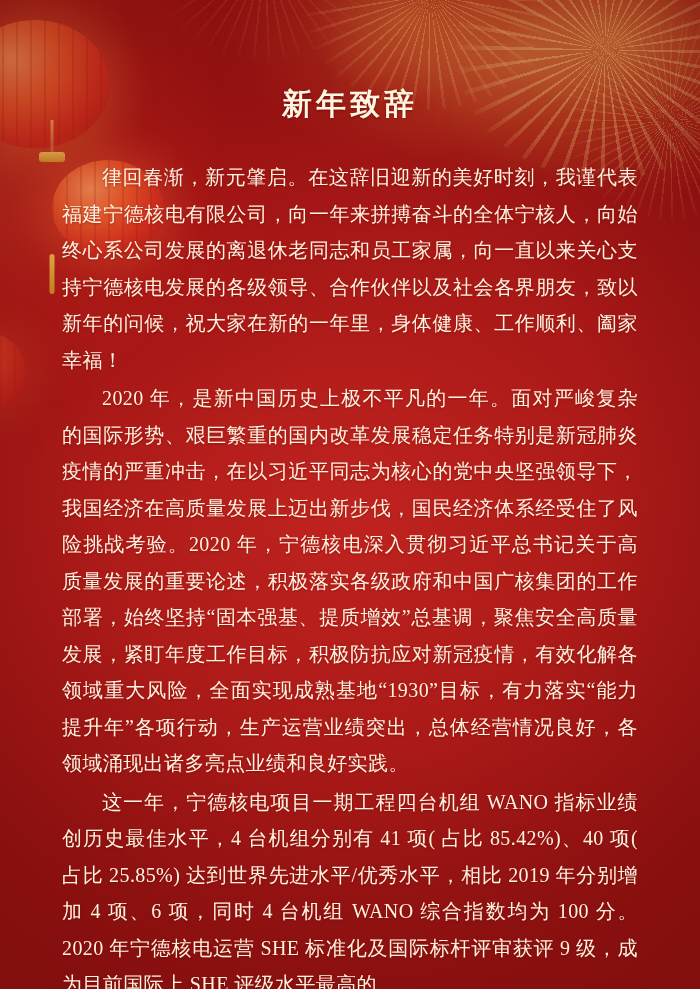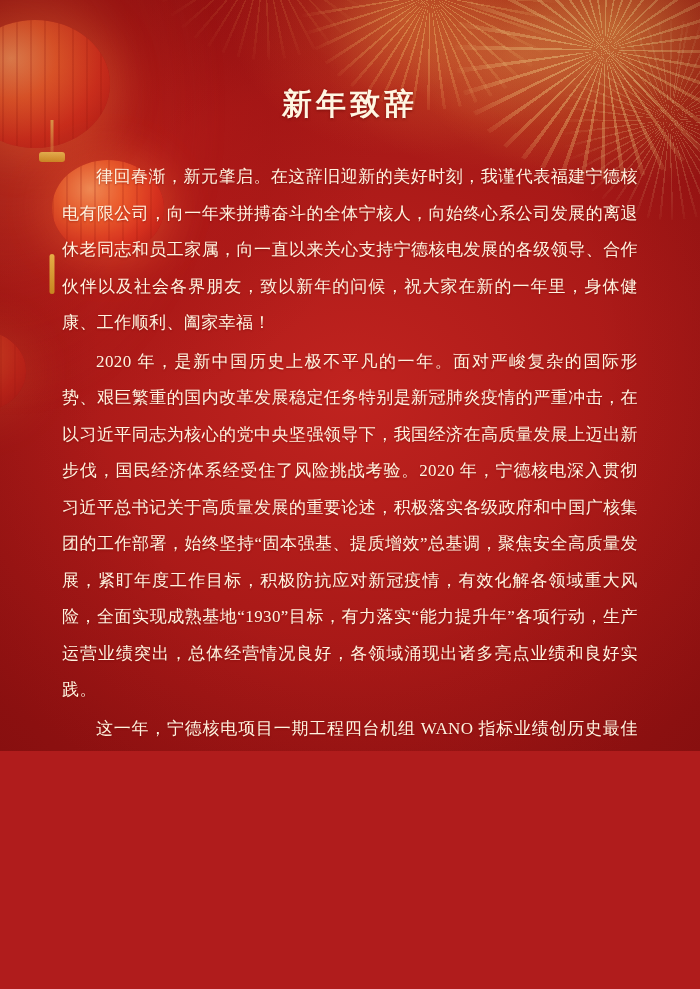--- a/index.html
+++ b/index.html
@@ -10,21 +10,21 @@
     width: 700px;
     height: 989px;
     font-family: "Liberation Serif", serif;
     background: #b01c1c;
     overflow: hidden;
   }
 
   .page {
     position: relative;
     width: 700px;
-    height: 751px;
+    height: 989px;
     overflow: hidden;
     background:
       radial-gradient(ellipse 300px 220px at 88% 4%, rgba(255,200,90,0.55) 0%, rgba(220,120,40,0.28) 38%, rgba(190,40,35,0.0) 72%),
       radial-gradient(ellipse 240px 190px at 58% 2%, rgba(255,185,80,0.42) 0%, rgba(210,90,40,0.20) 42%, rgba(190,40,35,0.0) 74%),
       radial-gradient(ellipse 420px 340px at 6% 20%, rgba(190,25,25,0.55) 0%, rgba(160,18,18,0.25) 55%, rgba(160,18,18,0) 80%),
       radial-gradient(ellipse 520px 420px at 50% 52%, #c0231f 0%, #ab1a18 55%, #9d1414 100%),
       linear-gradient(170deg, #b81f1c 0%, #a81818 40%, #9b1313 100%);
   }
 
   
@@ -172,21 +172,21 @@
     color: #fff6e2;
     text-shadow: 0 1px 3px rgba(90,0,0,0.55);
   }
   .body-text {
     margin-top: 34px;
   }
   .para {
     margin: 0 0 2px 0;
     color: #fff3df;
     font-family: "Liberation Serif", serif;
-    font-size: 17px;
+    font-size: 20px;
     line-height: 36.5px;
     text-align: justify;
     text-justify: inter-ideograph;
     text-indent: 2em;
     letter-spacing: 0.4px;
     text-shadow: 0 1px 2px rgba(110,8,8,0.45);
   }
 </style>
 </head>
 <body>

